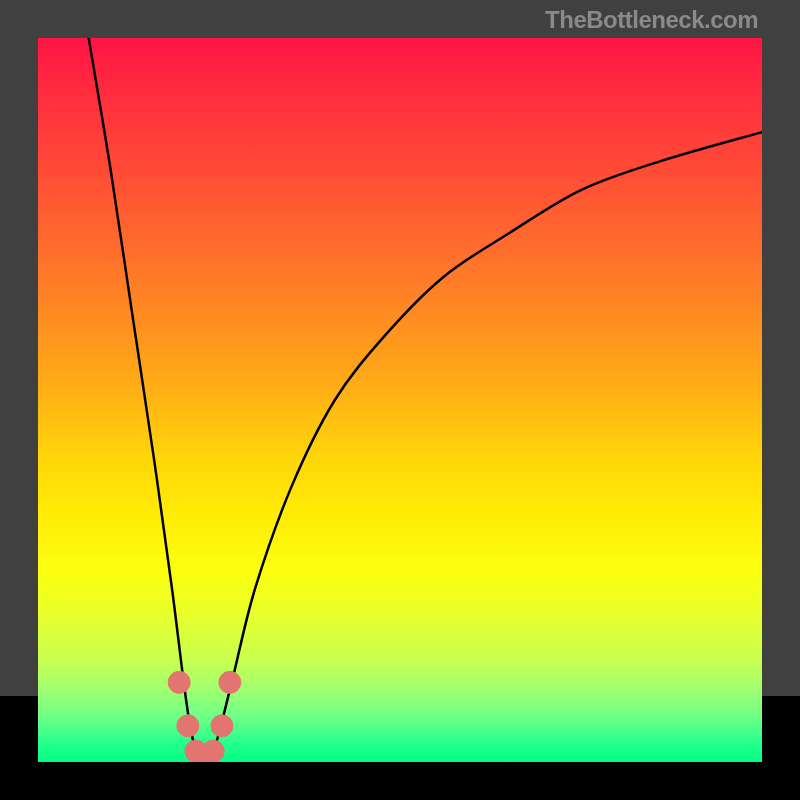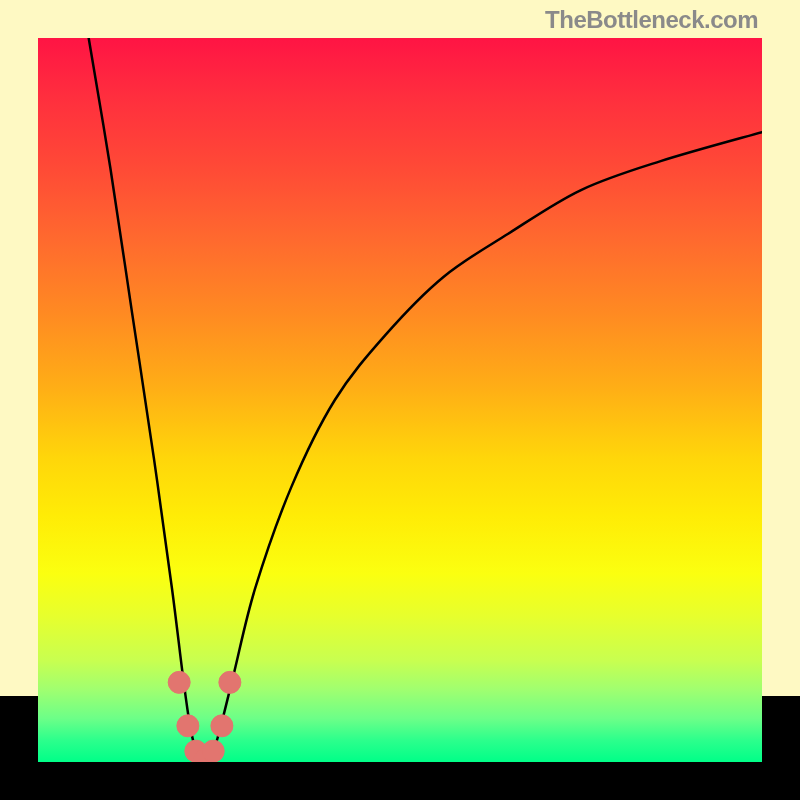--- a/index.html
+++ b/index.html
@@ -7,21 +7,21 @@
     padding: 0;
     width: 800px;
     height: 800px;
     background: #000000;
     overflow: hidden;
   }
   .chart-container {
     position: relative;
     width: 800px;
     height: 696px;
-    background: #fef9c3;
+    background: #404040;
   }
   .plot-area {
     position: absolute;
     left: 38px;
     top: 38px;
     width: 724px;
     height: 724px;
     background: linear-gradient(to bottom,
       #ff1444 0%,
       #ff2e3e 8%,

